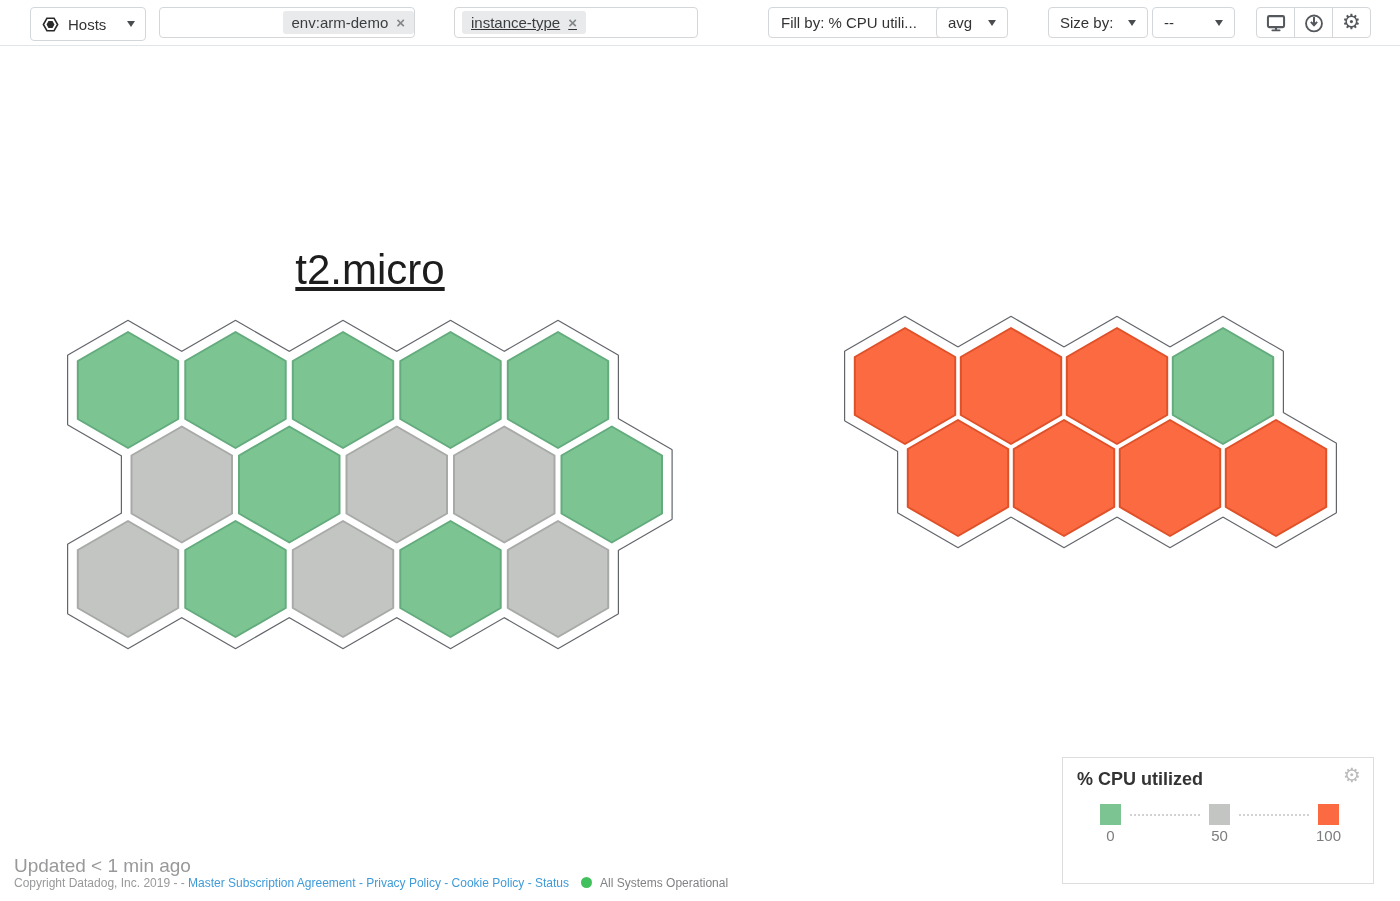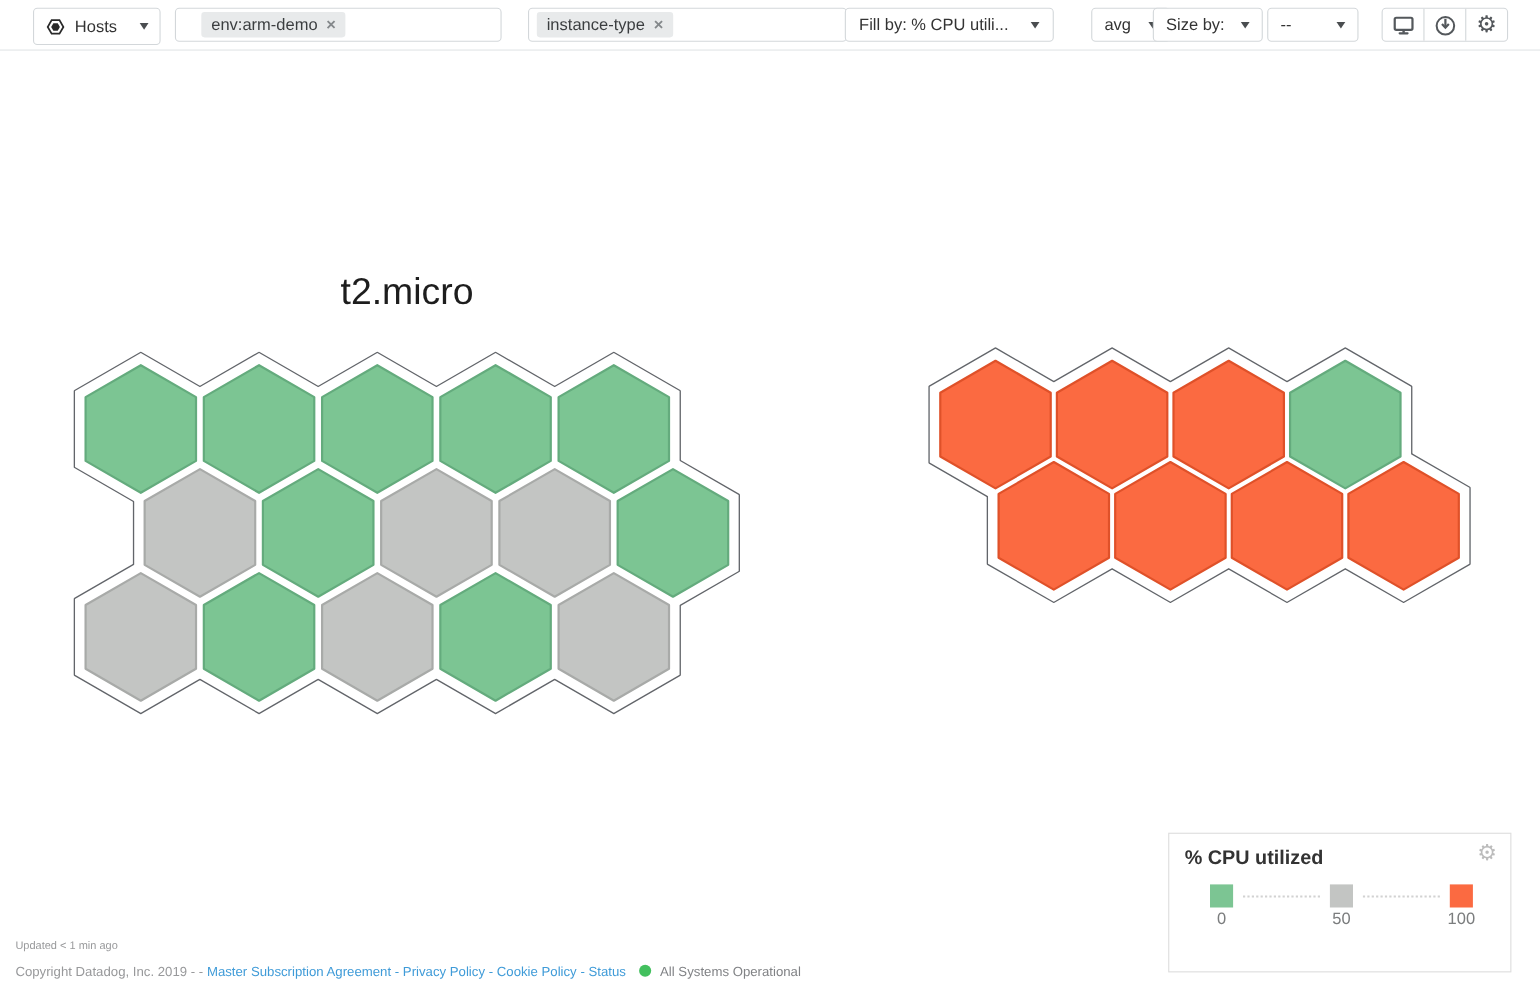--- a/index.html
+++ b/index.html
@@ -6,59 +6,59 @@
   .app{position:relative;width:1400px;height:901px;background:#fff;overflow:hidden;
        font-family:"Liberation Sans",sans-serif;color:#333;}
 
   
   .toolbar{position:absolute;top:0;left:0;width:1400px;height:45px;background:#fff;
            border-bottom:1px solid #e2e5e7;z-index:10;}
   .ctl{position:absolute;top:7px;height:31px;background:#fff;border:1px solid #d3d7da;
        border-radius:4px;box-sizing:border-box;display:flex;align-items:center;
        font-size:15px;color:#333;cursor:pointer;}
   .ctl-hosts{left:30px;width:116px;padding:16px 10px;gap:8px;}
-  .ctl-input1{left:159px;width:297px;padding:0 20px;cursor:text;}
-  .ctl-input2{left:480px;width:290px;padding:0 4px;cursor:text;}
+  .ctl-input1{left:159px;width:256px;padding:0 0;cursor:text;justify-content:flex-end;}
+  .ctl-input2{left:454px;width:244px;padding:0 4px;cursor:text;text-decoration:underline;}
   .ctl-fillby{left:768px;width:190px;padding:0 12px;}
-  .ctl-agg{left:992px;width:72px;padding:12px 11px;text-align:center;}
+  .ctl-agg{left:936px;width:72px;padding:12px 11px;text-align:center;}
   .ctl-sizeby{left:1048px;width:100px;padding:14px 11px;}
   .ctl-sizeval{left:1152px;width:83px;padding:0 11px;}
   .ctl-icons{left:1256px;width:115px;padding:0;cursor:default;}
   .caret{width:0;height:0;border-left:4.5px solid transparent;border-right:4.5px solid transparent;
          border-top:6px solid #4a4d50;margin-left:auto;}
   .chip{display:flex;align-items:center;gap:8px;background:#e8eaeb;border-radius:3px;
         padding:3px 9px;margin-left:3px;font-size:15px;color:#3b3e40;cursor:pointer;}
   .chip .x{color:#84888b;font-size:15px;font-weight:bold;line-height:1;cursor:pointer;}
   .icell{flex:1;height:100%;display:flex;align-items:center;justify-content:center;
          border-left:1px solid #d3d7da;cursor:pointer;color:#54585c;}
   .icell:first-child{border-left:none;}
   .gear-glyph{font-family:"DejaVu Sans",sans-serif;font-size:21px;color:#54585c;line-height:1;}
 
   
   #hostmap-svg{position:absolute;top:0;left:0;z-index:1;}
-  .cluster-title{position:absolute;transform:translateX(-50%);font-size:34px;color:#1d1d1d;
-                 white-space:nowrap;z-index:2;}
+  .cluster-title{position:absolute;transform:translateX(-50%);font-size:42px;color:#1d1d1d;
+                 white-space:nowrap;z-index:2;text-decoration:underline;}
   .title-t2{left:370px;top:246px;}
   .title-a1{left:1091px;top:246px;}
 
   
   .legend{position:absolute;left:1062px;top:757px;width:312px;height:127px;background:#fff;
           border:1px solid #ddd;box-sizing:border-box;z-index:3;padding-left:42px;}
   .legend-title{position:absolute;left:14px;top:11px;font-size:18px;font-weight:bold;color:#333;}
   .legend-gear{position:absolute;right:12px;top:7px;font-family:"DejaVu Sans",sans-serif;
                font-size:20px;color:#bcbcbc;cursor:pointer;line-height:1;}
   .sw{position:absolute;top:46px;width:21px;height:21px;}
   .sw0{left:37px}.sw1{left:146px}.sw2{left:255px}
   .dots{position:absolute;top:56px;width:70px;height:0;border-top:2px dotted #d2d2d2;}
   .dots0{left:67px}.dots1{left:176px}
   .lb{position:absolute;top:69px;width:61px;text-align:center;font-size:15px;color:#7b7d7e;}
   .lb0{left:17px}.lb1{left:126px}.lb2{left:235px}
 
   
-  .f-updated{position:absolute;left:14px;top:855px;font-size:10px;color:#98999b;z-index:3;}
+  .f-updated{position:absolute;left:14px;top:855px;font-size:19px;color:#98999b;z-index:3;}
   .f-copy{position:absolute;left:14px;top:876px;font-size:12px;color:#98999b;z-index:3;
           white-space:nowrap;text-align:center;}
   .f-copy a{color:#3f9bd8;text-decoration:none;cursor:pointer;}
   .f-sep{color:#3f9bd8;}
   .status-dot{display:inline-block;width:11px;height:11px;border-radius:50%;background:#43c05e;
               margin:0 5px -1px 9px;}
   .status-text{color:#808285;}
 </style>
 </head>
 <body>

